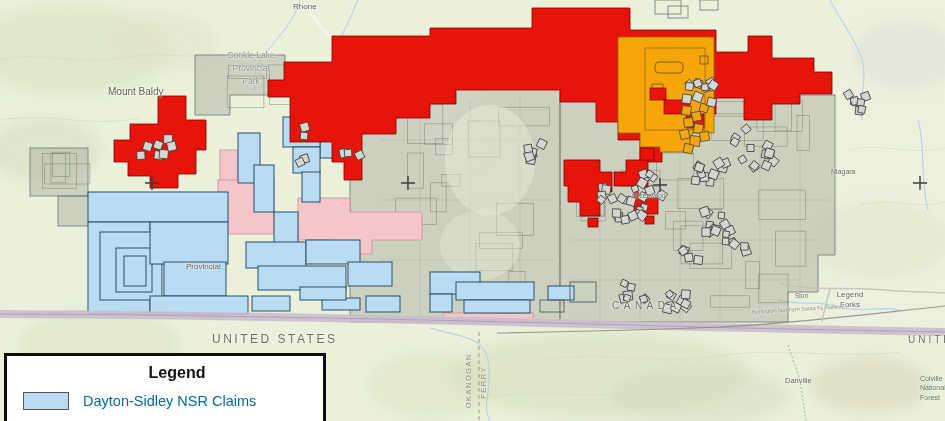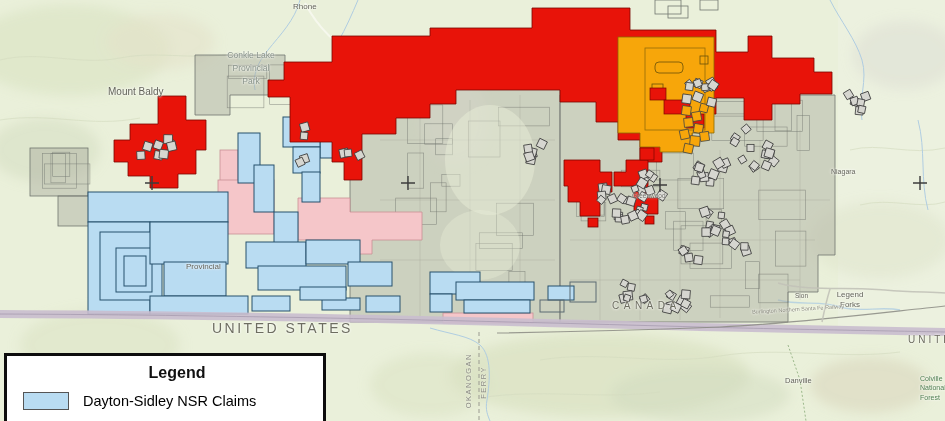--- a/index.html
+++ b/index.html
@@ -11,36 +11,36 @@
   .lbl-rhone{left:293px;top:2px;font-size:8px;}
   .lbl-park{left:194px;top:49px;width:78px;font-size:8.5px;color:#879288;line-height:1.5;text-align:center;margin-left:18px;}
   .lbl-baldy{left:108px;top:86px;font-size:10px;}
   .lbl-bridesville{left:186px;top:262px;font-size:8px;}
   .lbl-greenwood{left:632px;top:192px;font-size:6.5px;color:#5f5f58;opacity:.9;}
   .lbl-niagara{left:831px;top:168px;font-size:7px;}
   .lbl-sion{left:795px;top:292px;font-size:6.5px;}
   .lbl-grandforks{left:828px;top:290px;width:44px;text-align:center;font-size:8px;line-height:1.25;}
   .lbl-danville{left:785px;top:336px;font-size:7.5px;margin-top:40px;}
   .lbl-canada{left:612px;top:300px;font-size:10px;letter-spacing:4.5px;color:#6d6d60;}
-  .lbl-usa{left:212px;top:320px;font-size:14px;letter-spacing:2.5px;color:#6d6d60;}
+  .lbl-usa{left:212px;top:332px;font-size:12px;letter-spacing:2.5px;color:#6d6d60;}
   .lbl-usa-right{left:908px;top:334px;font-size:10px;letter-spacing:3px;color:#6d6d60;}
   .lbl-colville{left:920px;top:374px;font-size:7px;color:#4d7d4f;line-height:1.35;}
   .lbl-railway{left:752px;top:306px;font-size:5.5px;color:#8a8a7e;transform:rotate(-3.5deg);}
   .vlbl{position:absolute;writing-mode:vertical-rl;transform:rotate(180deg);
         font-size:7.5px;letter-spacing:1.5px;color:#8b8b83;pointer-events:none;
         text-shadow:0 0 2px rgba(255,255,255,.9);}
   .vlbl-okanogan{left:464px;top:353px;}
   .vlbl-ferry{left:479px;top:366px;}
   
   .legend{position:absolute;left:4px;top:353px;width:322px;height:78px;
           background:#ffffff;border:3px solid #0d0d0d;box-sizing:border-box;}
   .legend-title{text-align:center;font-weight:bold;font-size:16px;color:#111;margin-top:8px;padding-left:24px;}
   .legend-row{display:flex;align-items:center;margin:10px 0 0 16px;}
   .swatch{width:46px;height:18px;border:1px solid #555;box-sizing:border-box;}
-  .legend-label{margin-left:14px;font-size:14.5px;color:#000000;}
+  .legend-label{margin-left:14px;font-size:14.5px;color:#0369a1;}
 </style>
 </head>
 <body>
 
 <div id="stage">
 
 <svg id="map-svg" width="945" height="421" viewBox="0 0 945 421">
   <defs>
     <filter id="soft" x="-40%" y="-40%" width="180%" height="180%">
       <feGaussianBlur stdDeviation="6"></feGaussianBlur>

